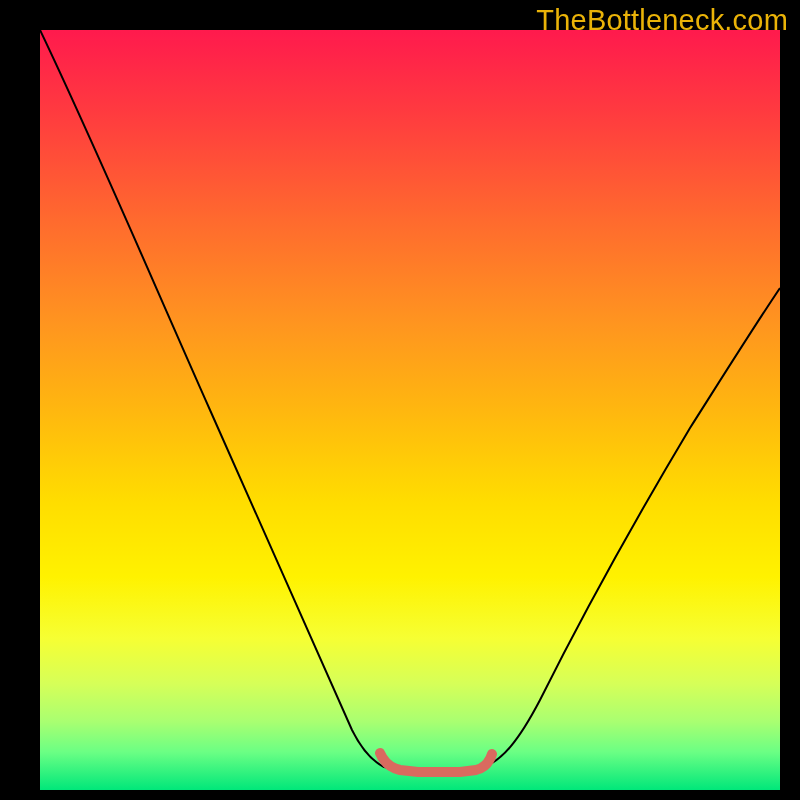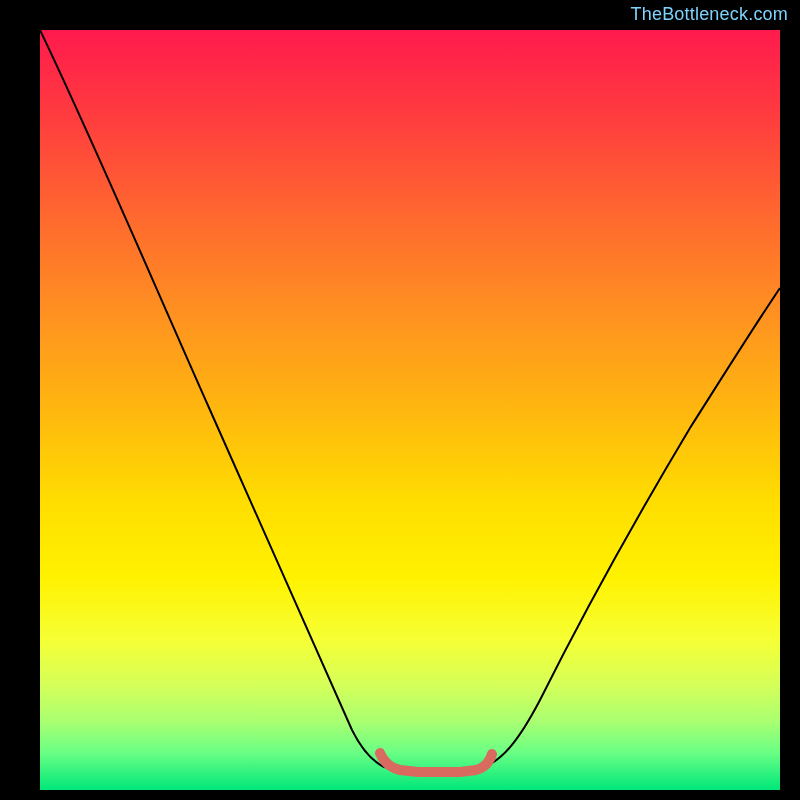--- a/index.html
+++ b/index.html
@@ -14,22 +14,22 @@
   .frame {
     position: relative;
     width: 800px;
     height: 800px;
     background: #000;
   }
   .watermark {
     position: absolute;
     top: 4px;
     right: 12px;
-    color: #7dd3fc;
-    font-size: 18px;
+    color: #eab308;
+    font-size: 29px;
     font-weight: 400;
     letter-spacing: 0.2px;
     z-index: 10;
   }
   .plot {
     position: absolute;
     left: 40px;
     top: 30px;
     width: 740px;
     height: 760px;

